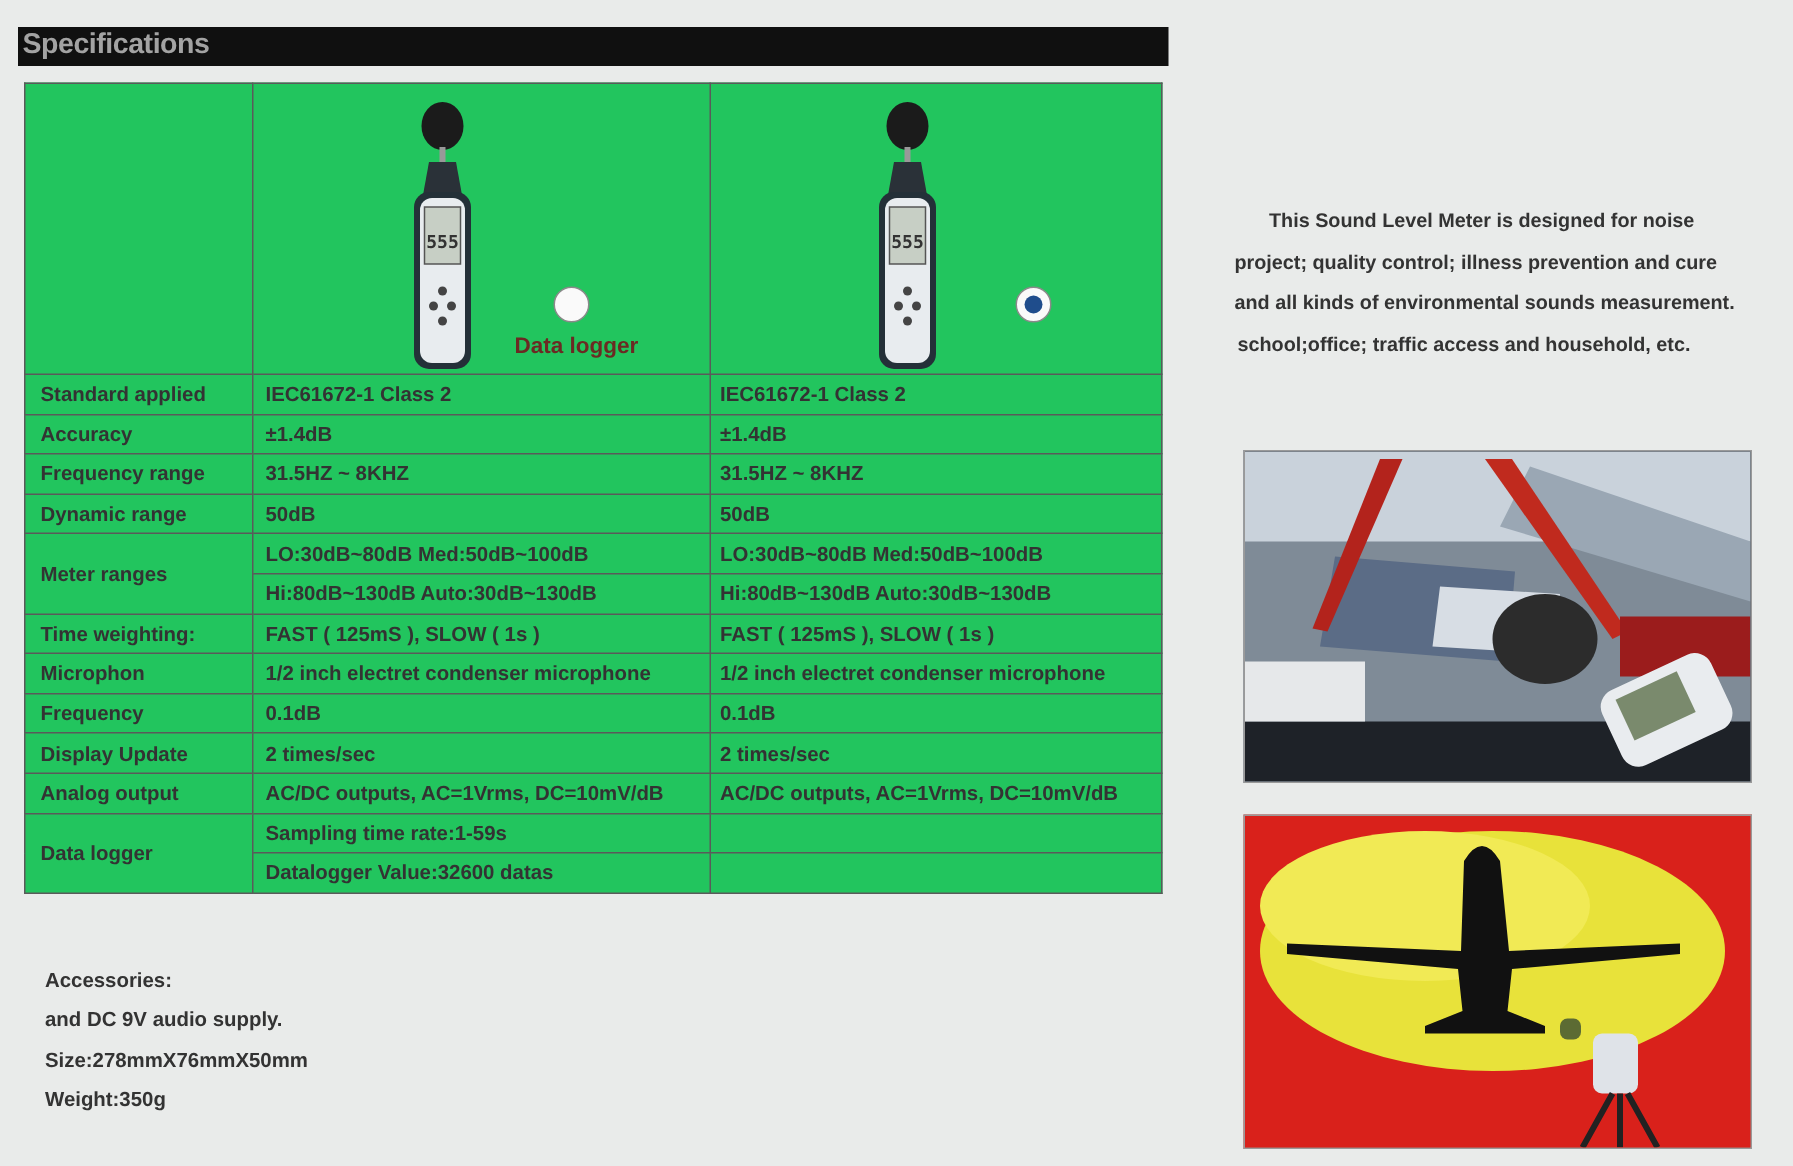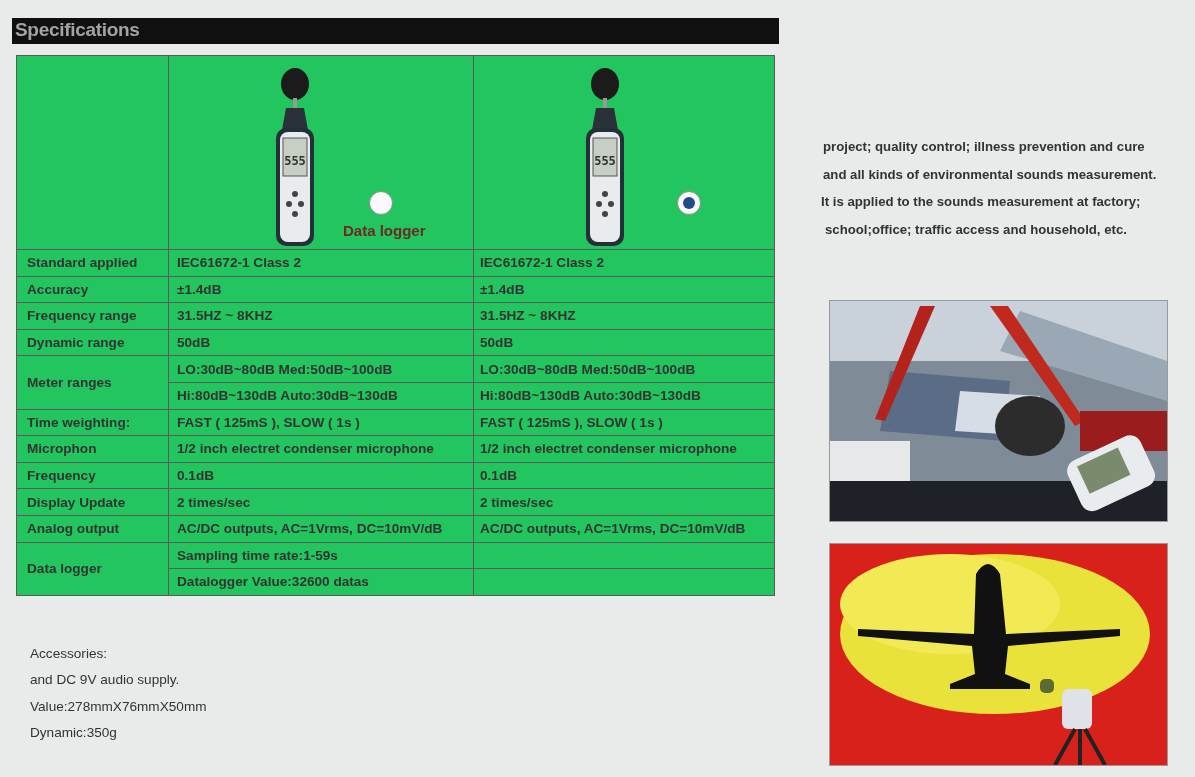--- a/index.html
+++ b/index.html
@@ -11,21 +11,21 @@
   td.c0{width:141px;}
   td.c1{width:296px;padding-left:8px !important;}
   td.c2{width:294px;padding-left:6px !important;}
   tr.img-row td{height:193px;position:relative;padding:0 !important;}
   .meter{position:absolute;top:12px;width:46px;height:180px;}
   .radio{position:absolute;width:22px;height:22px;border-radius:50%;border:1.5px solid #8a8a8a;background:#fafafa;}
   .radio.on::after{content:"";position:absolute;left:5px;top:5px;width:12px;height:12px;border-radius:50%;background:#1f4d8c;}
   .dl-label{position:absolute;left:174px;top:166px;color:#6b2a23;font-size:15px;font-weight:bold;}
   .desc{position:absolute;left:818px;top:133px;width:362px;font-size:13.2px;line-height:27.7px;color:#333;font-weight:bold;}
   .desc p{margin:0;white-space:nowrap;}
-  .acc{position:absolute;left:30px;top:641px;font-size:13.6px;line-height:26.3px;color:#333;font-weight:normal;}
+  .acc{position:absolute;left:30px;top:641px;font-size:13.6px;line-height:26.3px;color:#333;font-weight:bold;}
   .acc p{margin:0;white-space:nowrap;}
   .photo{position:absolute;left:829px;width:337px;height:220px;overflow:hidden;border:1px solid #999;}
   .photo1{top:300px;background:#4a5563;}
   .photo2{top:543px;height:221px;background:#d8231a;}
 </style>
 </head>
 <body>
 
 <div class="header-bar">
   <span>Specifications</span>
@@ -129,23 +129,23 @@
     <td class="c2"></td>
   </tr>
   <tr>
     <td class="c1">Datalogger Value:32600 datas</td>
     <td class="c2"></td>
   </tr>
 </tbody>
   </table>
 
 <div class="desc">
+  <p style="padding-left:28px">This Sound Level Meter is designed for noise</p>
   <p style="padding-left:5px">project; quality control; illness prevention and cure</p>
   <p style="padding-left:5px">and all kinds of environmental sounds measurement.</p>
-  <p style="padding-left:3px">It is applied to the sounds measurement at factory;</p>
   <p style="padding-left:7px">school;office; traffic access and  household, etc.</p>
 </div>
 
 <div class="photo photo1">
   <svg width="337" height="220" viewBox="0 0 337 220">
     <rect width="337" height="220" fill="#7f8b97"></rect>
     <rect x="0" y="0" width="337" height="60" fill="#c9d2db"></rect>
     <polygon points="190,10 337,60 337,100 170,50" fill="#9aa7b4"></polygon>
     <polygon points="60,70 180,80 175,140 50,130" fill="#5b6c86"></polygon>
     <polygon points="130,90 210,95 205,135 125,130" fill="#d7dde4"></polygon>
@@ -170,15 +170,15 @@
     <path d="M146 30 Q158 10 170 30 L176 90 L290 85 L290 92 L178 102 L175 130 L200 140 L200 145 L160 145 L120 145 L120 140 L145 130 L142 102 L28 92 L28 85 L144 90 Z" fill="#111"></path>
     <rect x="210" y="135" width="14" height="14" rx="5" fill="#5c6b33"></rect>
     <rect x="232" y="145" width="30" height="40" rx="6" fill="#dfe3e8"></rect>
     <path d="M245 185 L225 221 M250 185 L250 221 M255 185 L275 221" stroke="#222" stroke-width="4"></path>
   </svg>
 </div>
 
 <div class="acc">
   <p>Accessories:</p>
   <p>and DC 9V audio supply.</p>
-  <p>Value:278mmX76mmX50mm</p>
-  <p>Dynamic:350g</p>
+  <p>Size:278mmX76mmX50mm</p>
+  <p>Weight:350g</p>
 </div>
 
 </body></html>

